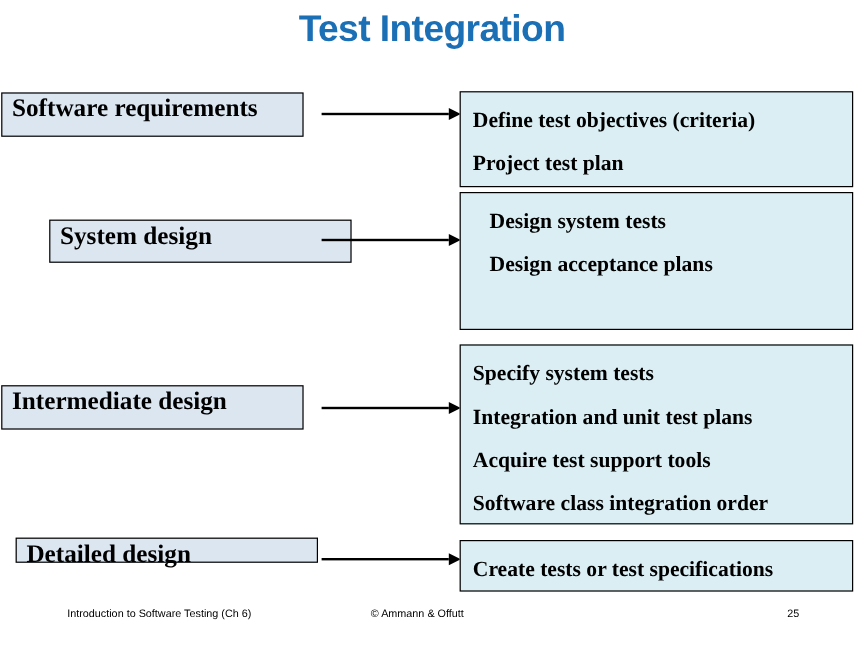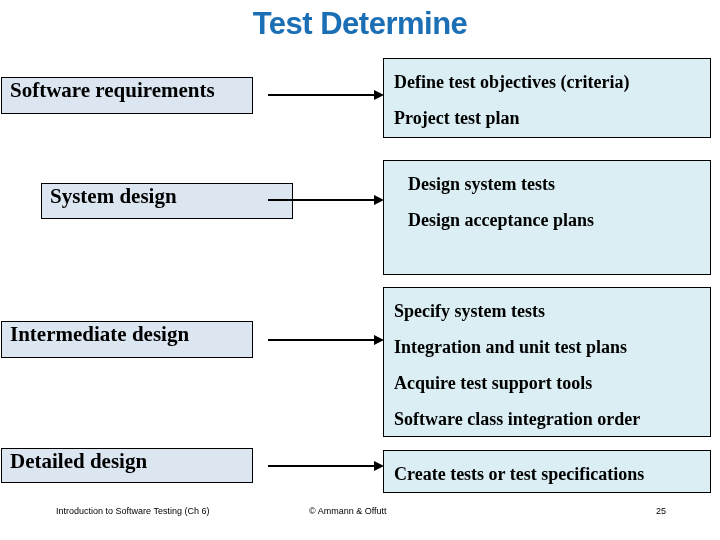--- a/index.html
+++ b/index.html
@@ -40,33 +40,33 @@
     display: flex;
     align-items: flex-start;
     padding-left: 8px;
     font-weight: bold;
     font-size: 21px;
     color: #000000;
   }
   .lbox-1 { top: 77px;  height: 37px; }
   .lbox-2 { top: 183px; height: 36px; margin-left: 40px; }
   .lbox-3 { top: 321px; height: 37px; }
-  .lbox-4 { top: 448px; height: 35px; }
+  .lbox-4 { top: 448px; height: 21px; margin-left: 12px; }
 
   .rbox {
     position: absolute;
     left: 383px;
     width: 328px;
     box-sizing: border-box;
     border: 1.5px solid var(--border, #000000);
     background: var(--right-box-fill, #daeef3);
     padding: 5px 10px 0 10px;
     overflow: hidden;
   }
-  .rbox-1 { top: 58px;  height: 80px;  }
+  .rbox-1 { top: 76px;  height: 80px;  }
   .rbox-2 { top: 160px; height: 115px; padding-left: 24px; }
   .rbox-3 { top: 287px; height: 150px; }
   .rbox-4 { top: 450px; height: 43px;  }
   .activity-line {
     font-weight: bold;
     font-size: 18px;
     line-height: 36px;
     color: #000000;
     white-space: nowrap;
   }
@@ -105,21 +105,21 @@
   }
   .footer-left   { left: 56px; }
   .footer-center { left: 309px; }
   .footer-page   { left: 656px; }
 </style>
 </head>
 <body>
 
 <div class="slide">
 
-  <h1 class="title">Test Determine</h1>
+  <h1 class="title">Test Integration</h1>
 
   <div class="lbox lbox-1">
     <span>Software requirements</span>
   </div>
   <div class="lbox lbox-2">
     <span>System design</span>
   </div>
   <div class="lbox lbox-3">
     <span>Intermediate design</span>
   </div>

